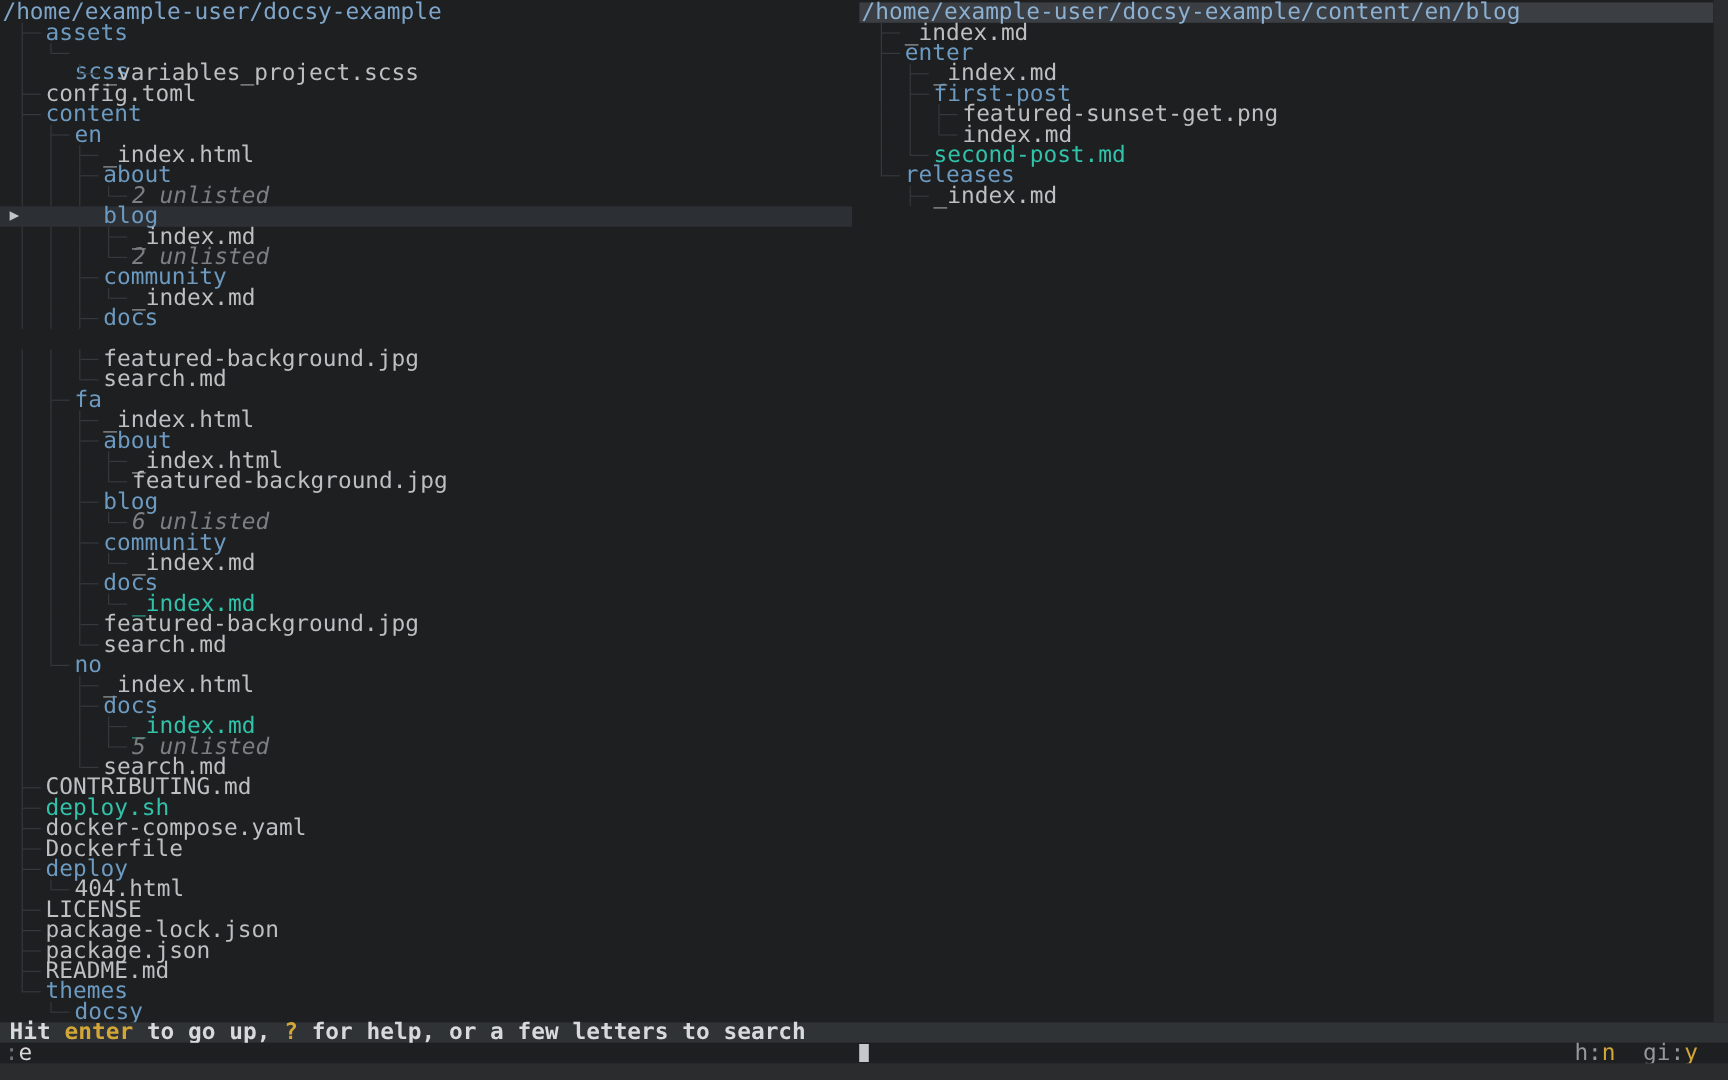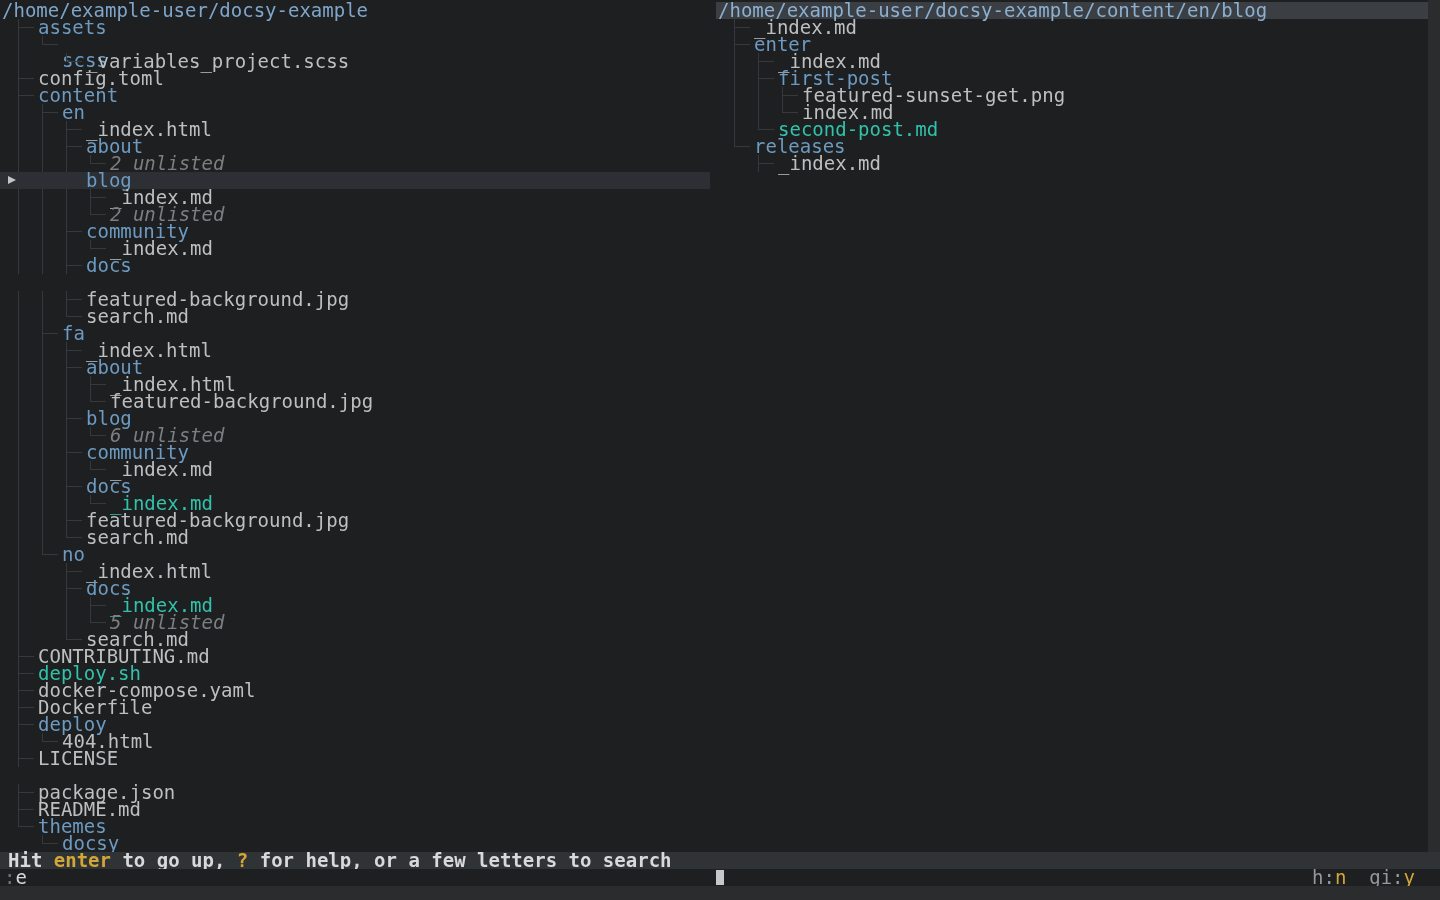--- a/index.html
+++ b/index.html
@@ -109,20 +109,21 @@
       <div class="row" style="top: 597px;"><span class="guide pass" style="left: 18px;"></span><span class="guide pass" style="left: 66px;"></span><span class="guide tee" style="left: 90px;"></span><span class="label special" style="left: 110px;">_index.md</span></div>
       <div class="row" style="top: 614px;"><span class="guide pass" style="left: 18px;"></span><span class="guide pass" style="left: 66px;"></span><span class="guide elbow" style="left: 90px;"></span><span class="label unlisted" style="left: 110px;">5 unlisted</span></div>
       <div class="row" style="top: 631px;"><span class="guide pass" style="left: 18px;"></span><span class="guide elbow" style="left: 66px;"></span><span class="label file" style="left: 86px;">search.md</span></div>
       <div class="row" style="top: 648px;"><span class="guide tee" style="left: 18px;"></span><span class="label file" style="left: 38px;">CONTRIBUTING.md</span></div>
       <div class="row" style="top: 665px;"><span class="guide tee" style="left: 18px;"></span><span class="label special" style="left: 38px;">deploy.sh</span></div>
       <div class="row" style="top: 682px; text-align: right;"><span class="guide tee" style="left: 18px;"></span><span class="label file" style="left: 38px;">docker-compose.yaml</span></div>
       <div class="row" style="top: 699px;"><span class="guide tee" style="left: 18px;"></span><span class="label file" style="left: 38px;">Dockerfile</span></div>
       <div class="row" style="top: 716px;"><span class="guide tee" style="left: 18px;"></span><span class="label dir" style="left: 38px;">deploy</span></div>
       <div class="row" style="top: 733px;"><span class="guide pass" style="left: 18px;"></span><span class="guide elbow" style="left: 42px;"></span><span class="label file" style="left: 62px;">404.html</span></div>
       <div class="row" style="top: 750px;"><span class="guide tee" style="left: 18px;"></span><span class="label file" style="left: 38px;">LICENSE</span></div>
+      <div class="row" style="top: 767px;"><span class="guide tee" style="left: 18px;"></span><span class="label file" style="left: 38px;">package-lock.json</span></div>
       <div class="row" style="top: 784px;"><span class="guide tee" style="left: 18px;"></span><span class="label file" style="left: 38px;">package.json</span></div>
       <div class="row" style="top: 801px;"><span class="guide tee" style="left: 18px;"></span><span class="label file" style="left: 38px;">README.md</span></div>
       <div class="row" style="top: 818px;"><span class="guide elbow" style="left: 18px;"></span><span class="label dir" style="left: 38px;">themes</span></div>
       <div class="row" style="top: 835px;"><span class="guide elbow" style="left: 42px;"></span><span class="label dir" style="left: 62px;">docsy</span></div>
     </div>
 
   <div class="panel" id="panel-right">
     <div class="panel-header">/home/example-user/docsy-example/content/en/blog</div>
   <div class="row" style="top: 19px;"><span class="guide tee" style="left: 18px;"></span><span class="label file" style="left: 38px;">_index.md</span></div>
       <div class="row" style="top: 36px;"><span class="guide tee" style="left: 18px;"></span><span class="label dir" style="left: 38px;">enter</span></div>

